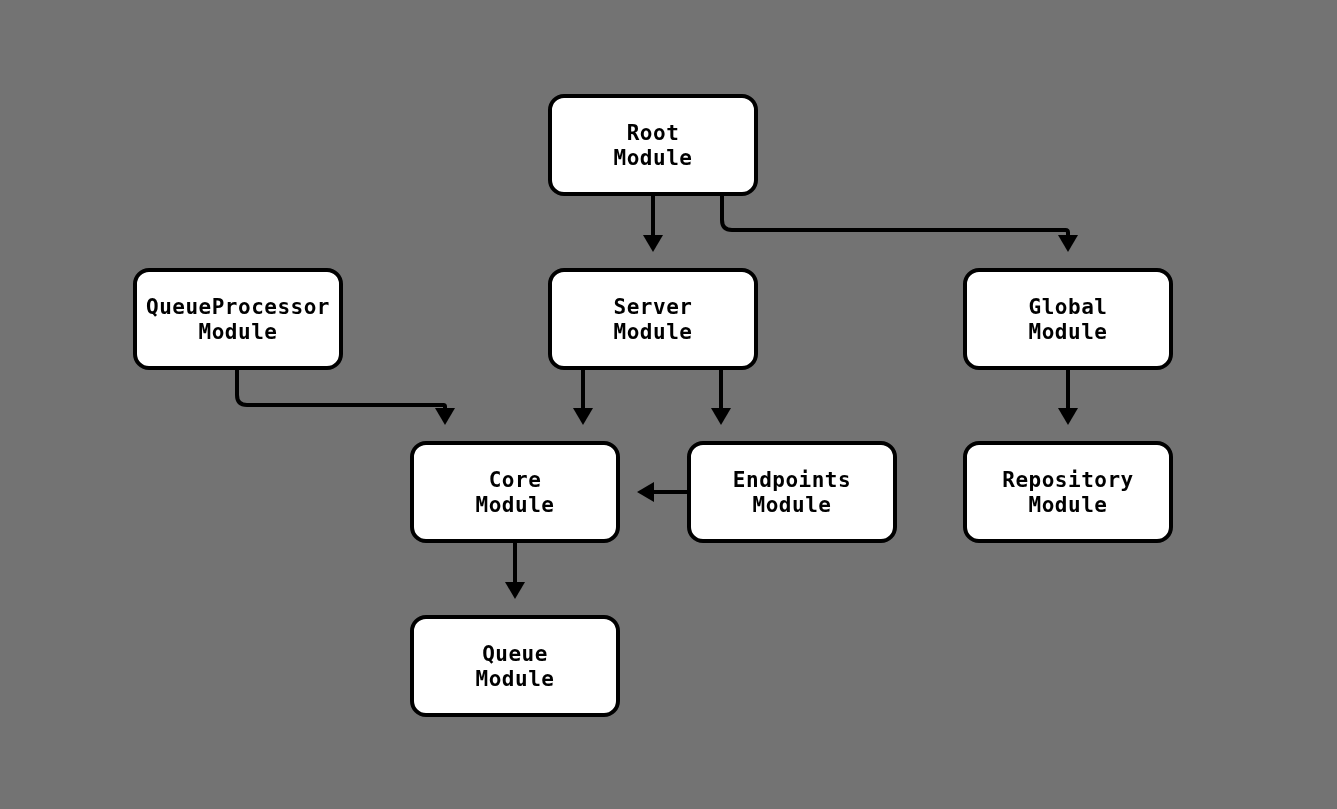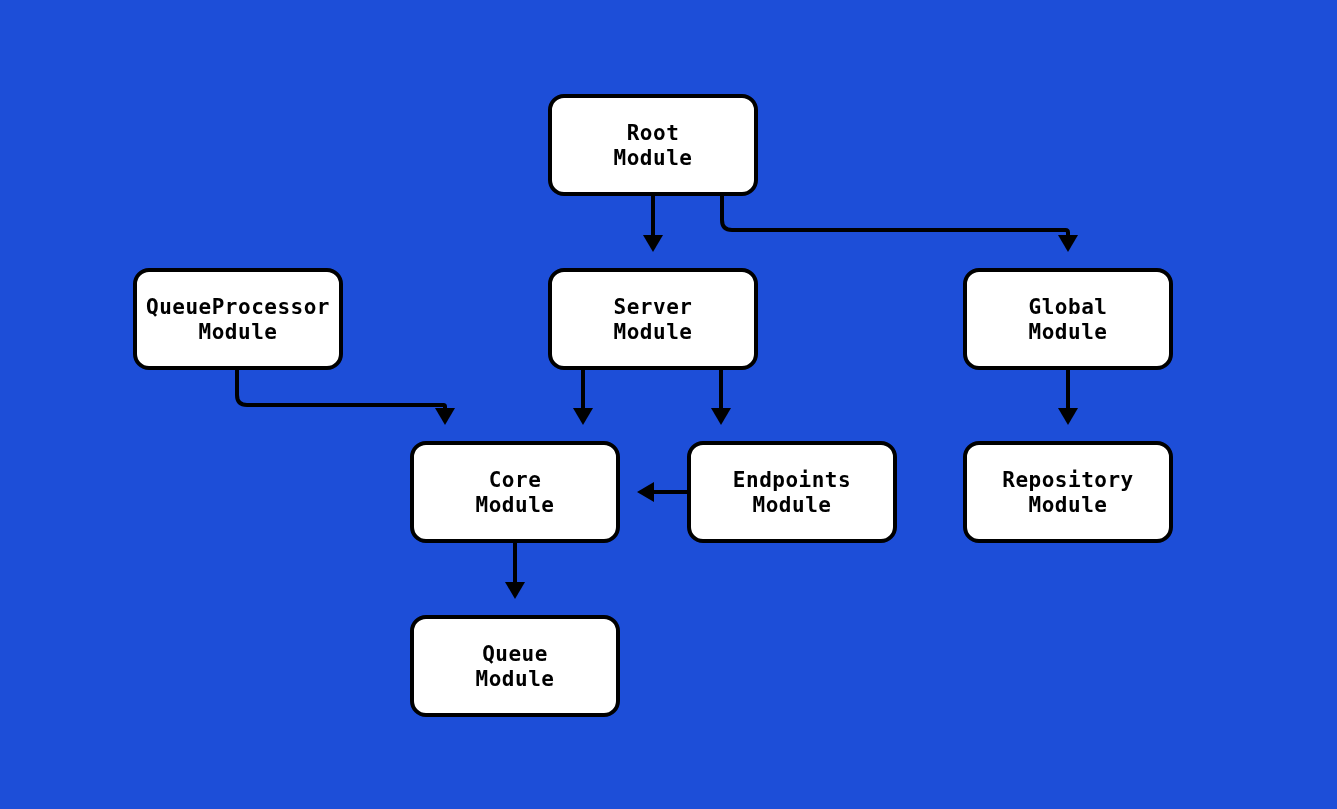--- a/index.html
+++ b/index.html
@@ -8,21 +8,21 @@
     padding: 0;
     background: #ffffff;
   }
   body {
     font-family: "DejaVu Sans Mono", "Liberation Mono", monospace;
   }
   #diagram-root {
     position: relative;
     width: 1337px;
     height: 809px;
-    background: #1d4ed8;
+    background: #737373;
     overflow: hidden;
   }
   #diagram-svg {
     display: block;
     width: 1337px;
     height: 809px;
   }
   .node-box {
     fill: #ffffff;
     stroke: #000000;

